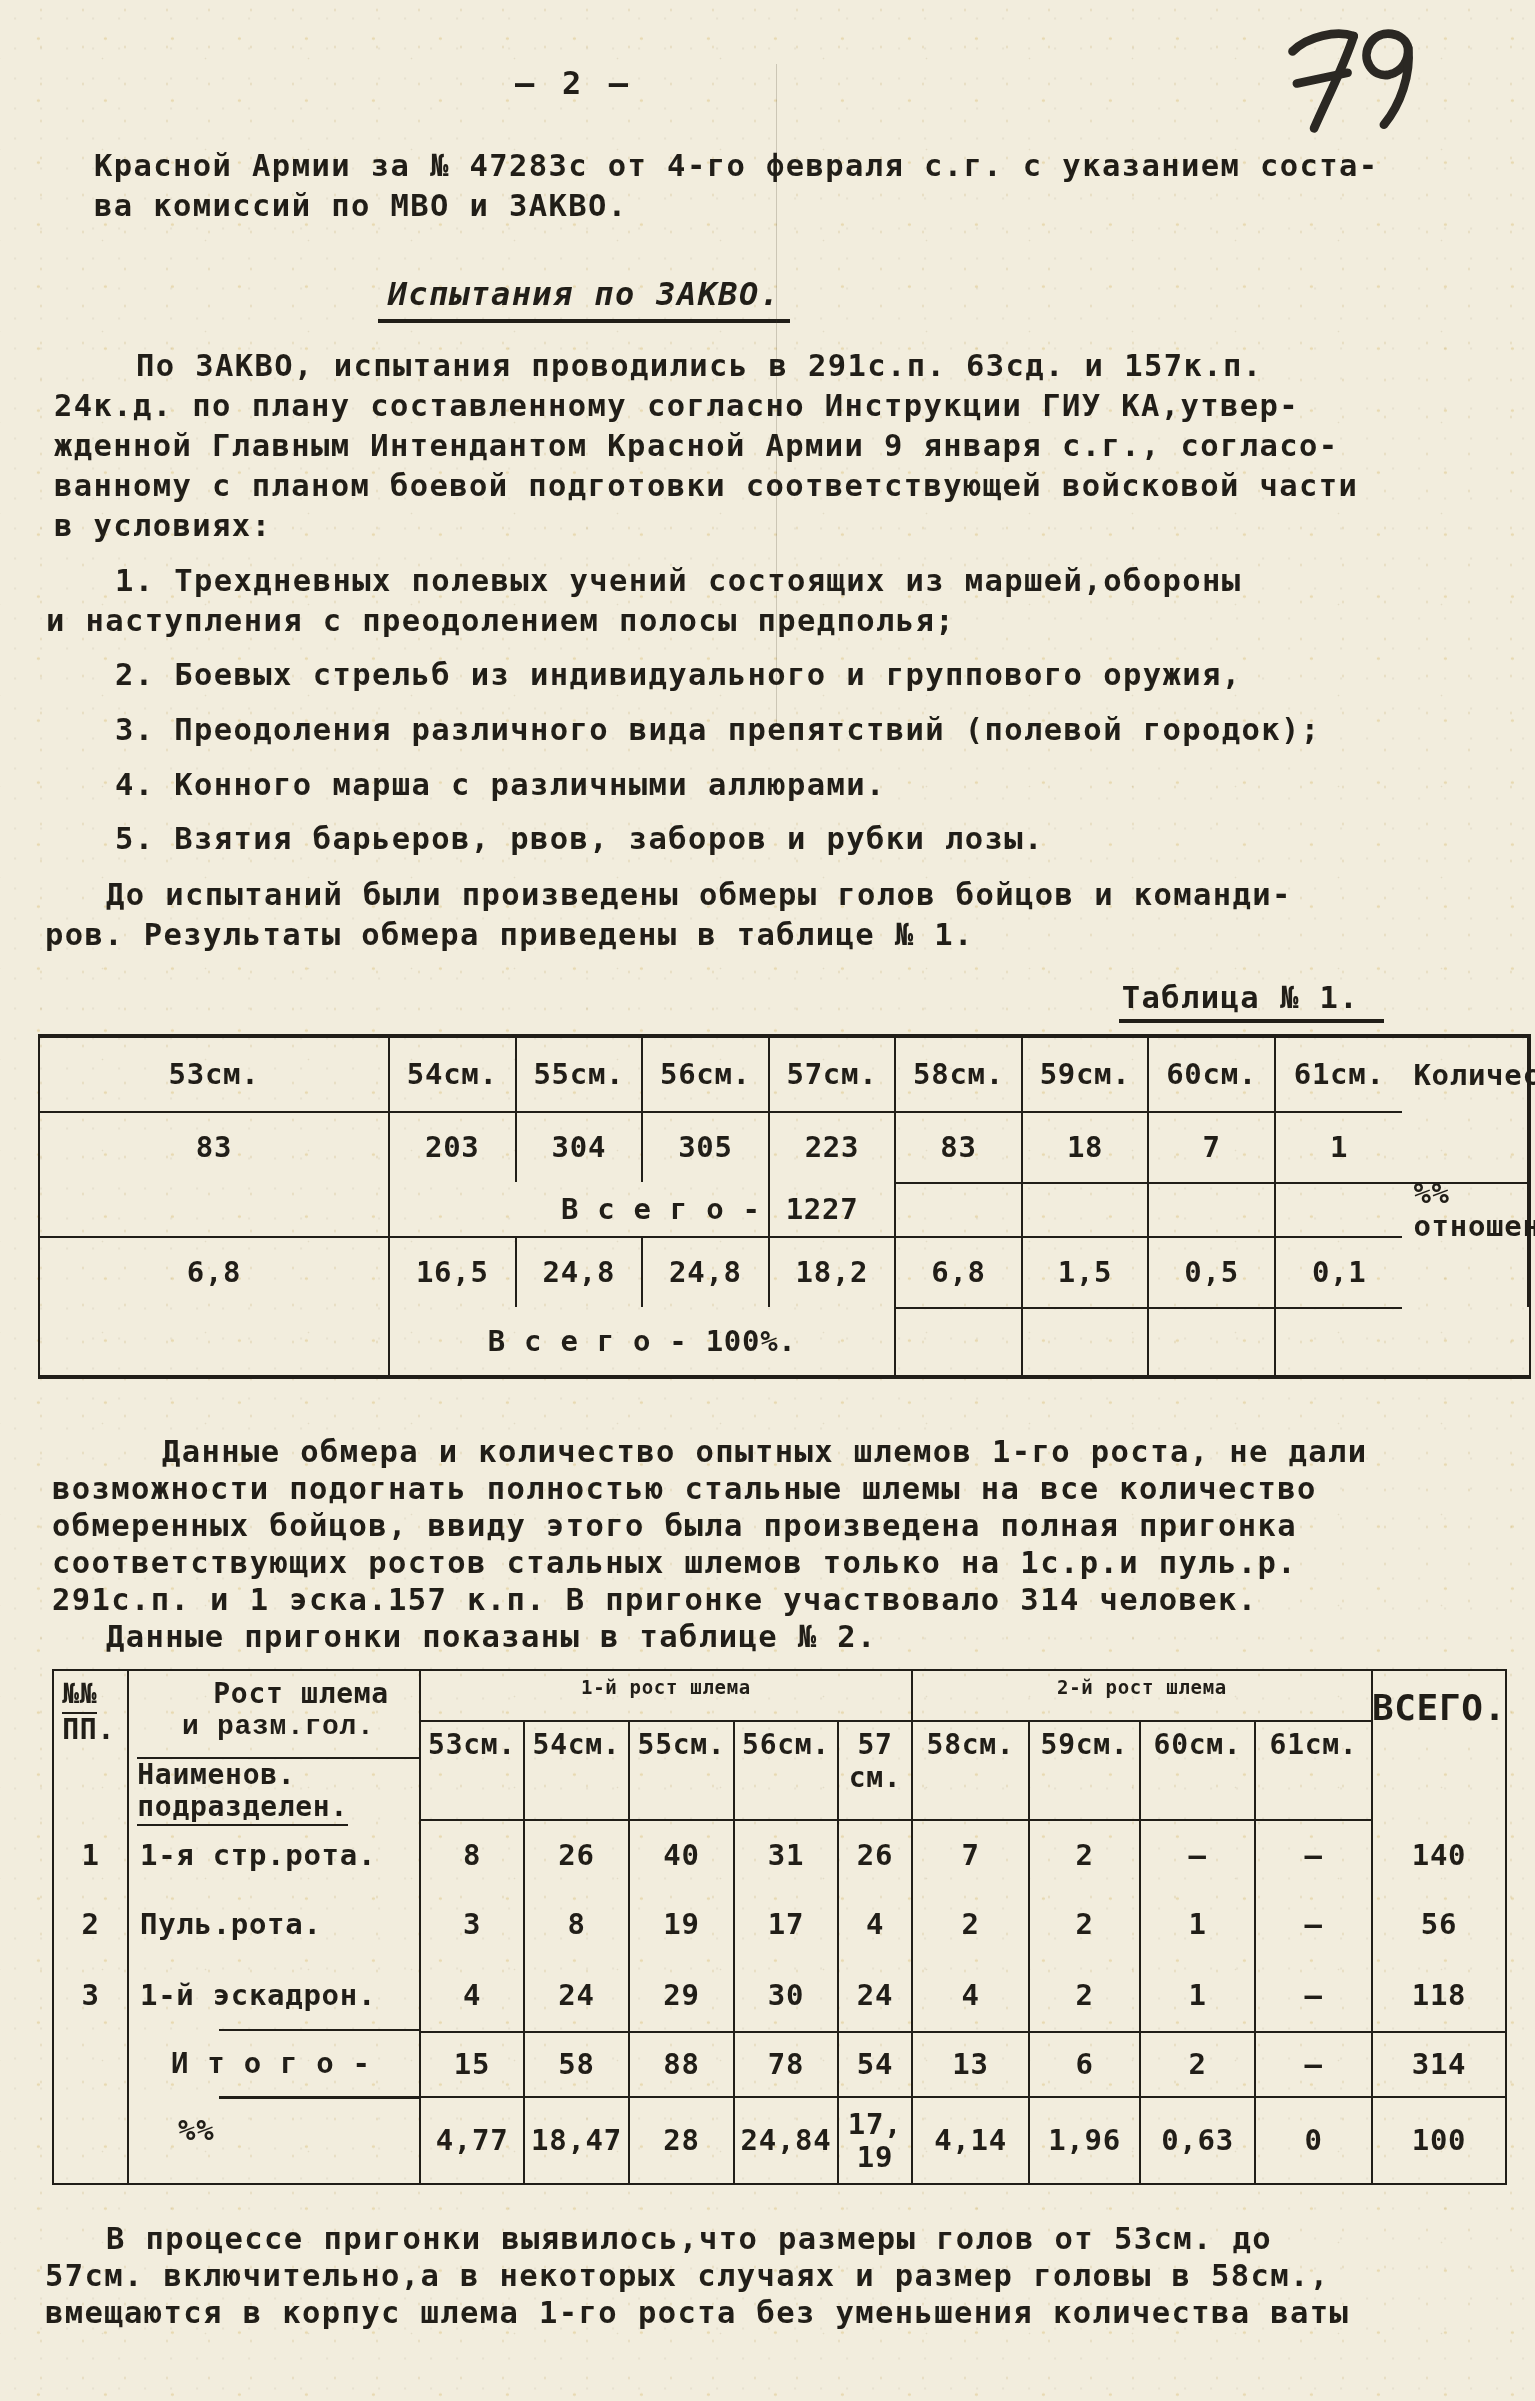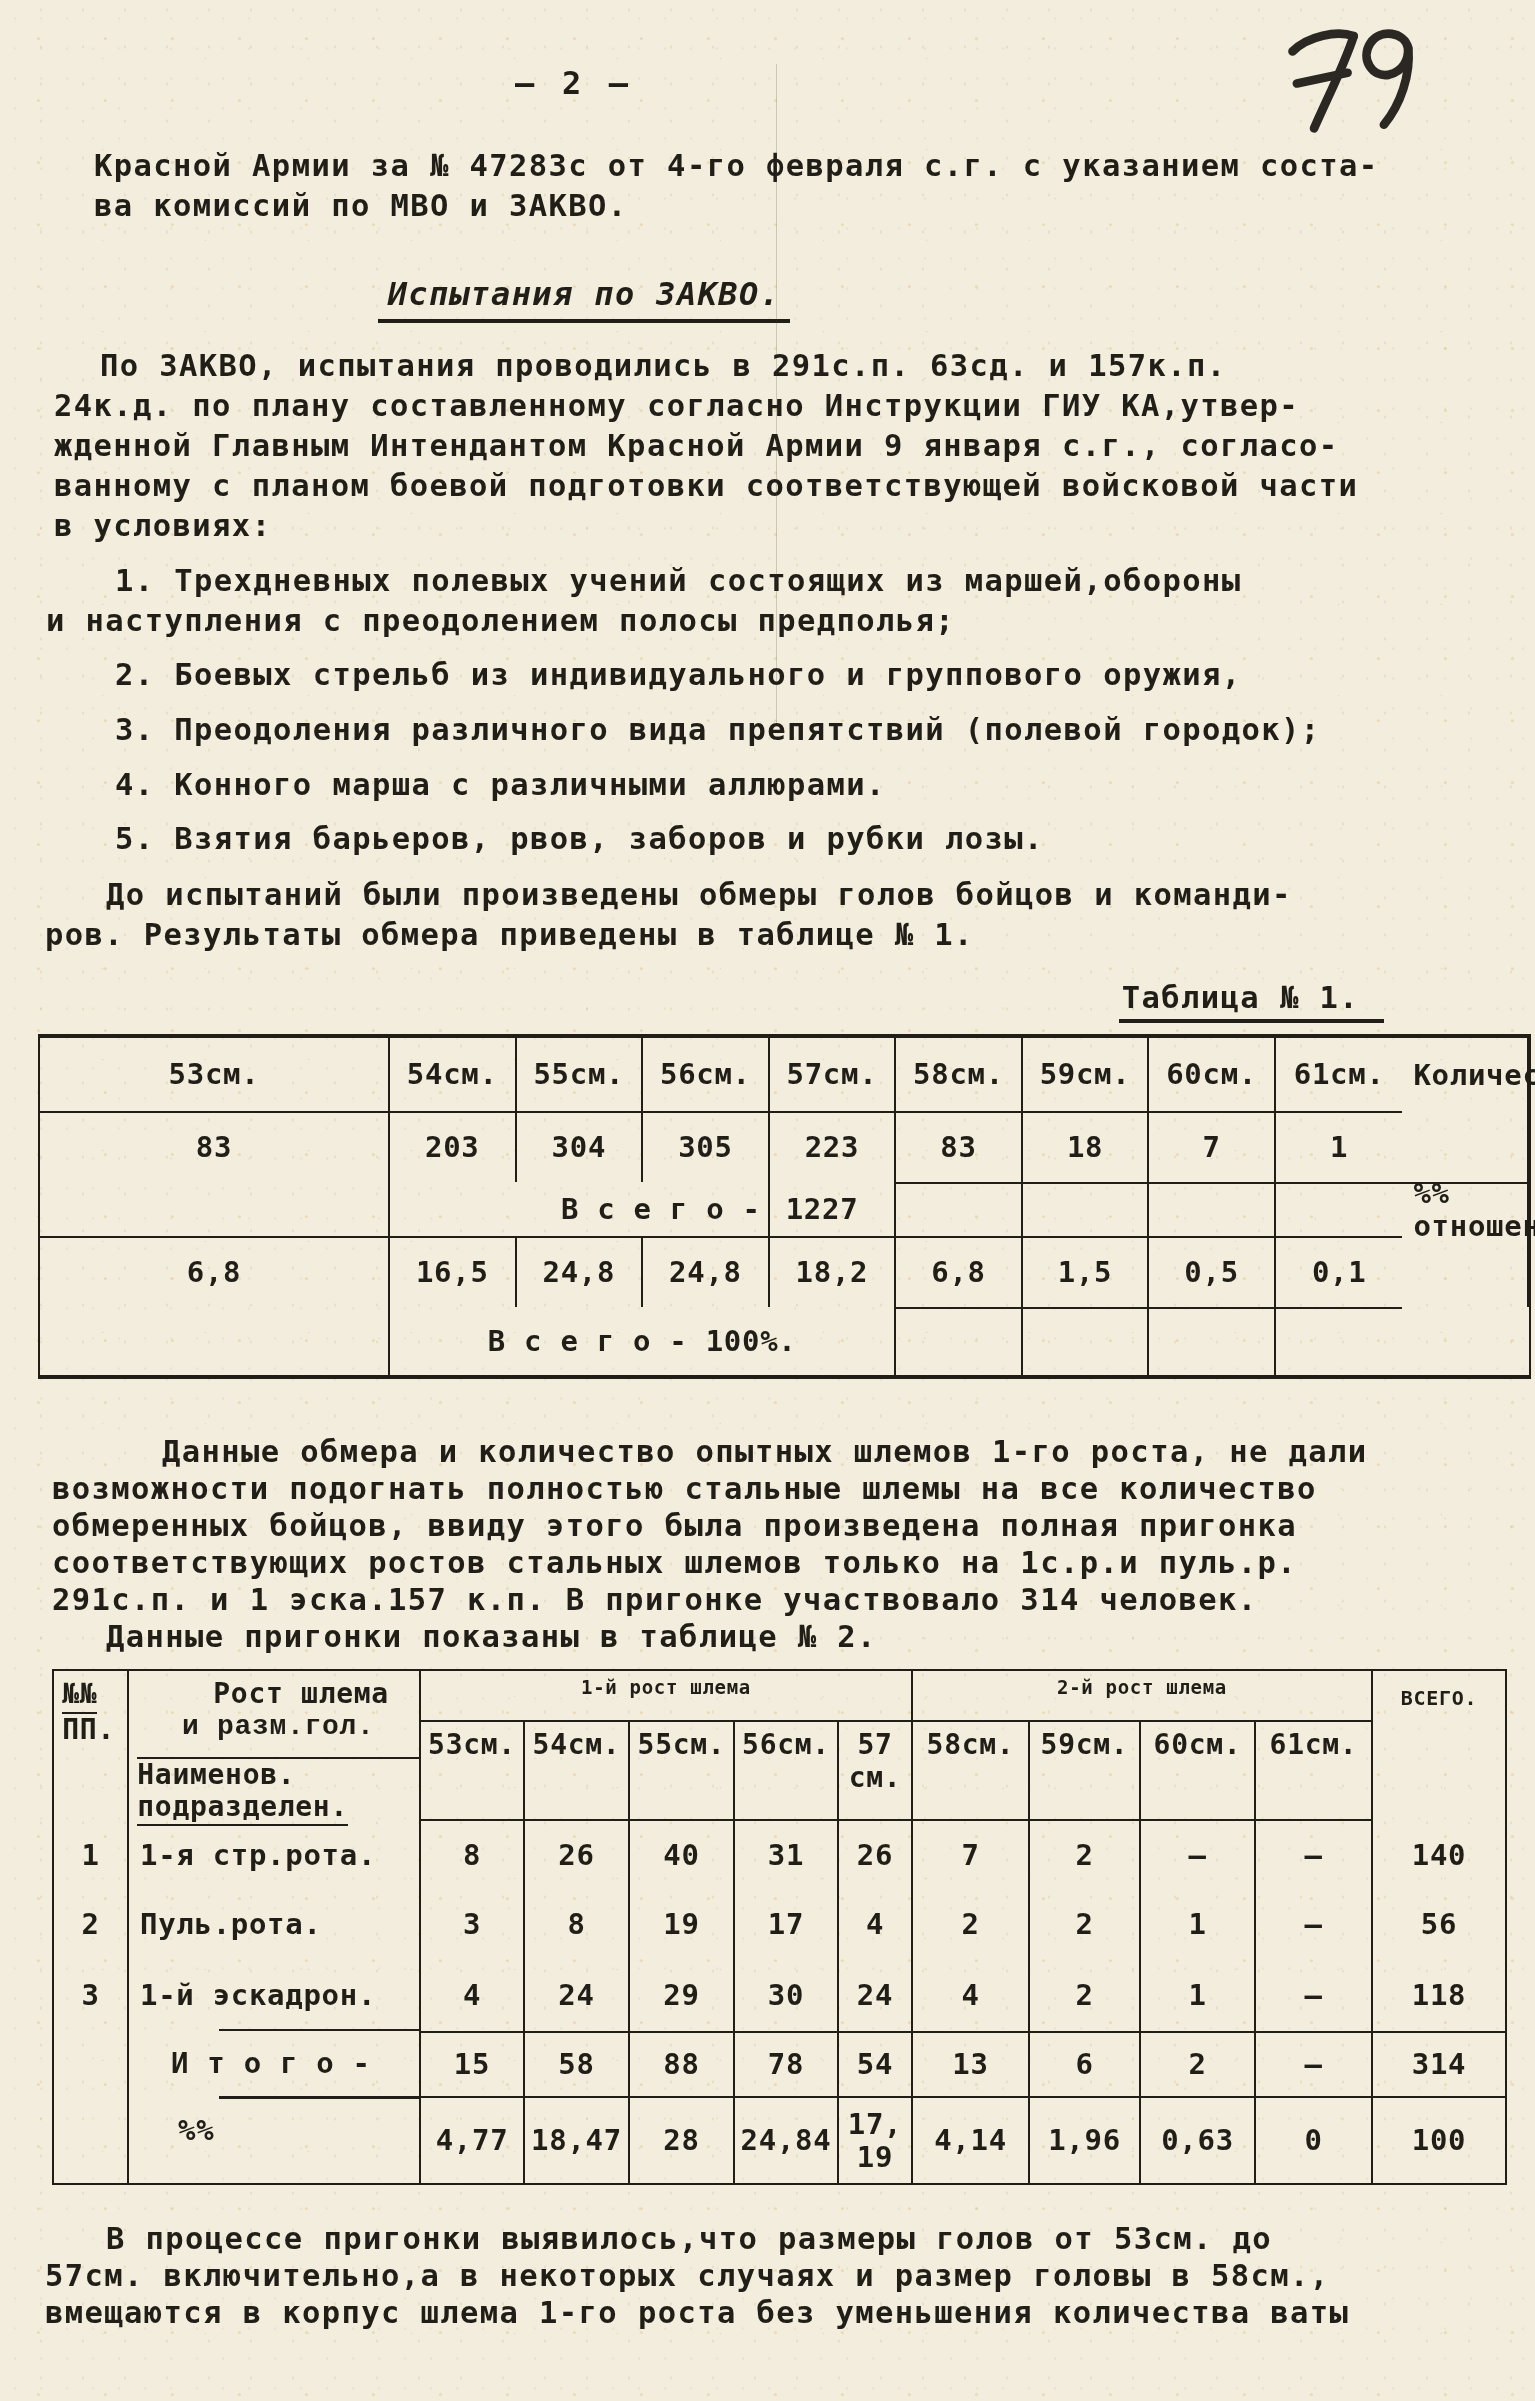--- a/index.html
+++ b/index.html
@@ -27,21 +27,21 @@
   .line{line-height:40px;white-space:nowrap;}
   
   .page-number{margin:64px 0 0 515px;width:fit-content;font-size:32px;letter-spacing:4.2px;}
   .folio{position:absolute;top:12.5px;right:89px;width:174px;height:121px;transform:rotate(-3deg);}
   .crease{position:absolute;left:776px;top:64px;width:1.4px;height:659px;background:rgba(70,58,40,.22);}
   
   .intro{margin:44px 0 0 94px;}
   .heading-wrap{margin:49px 0 0 378px;font-style:italic;}
   .heading{display:inline-block;font-size:32px;padding:0 9.7px 5.6px 9.7px;border-bottom:4.9px solid var(--ink);}
   .para-zakvo{margin:23.6px 0 0 54px;}
-  .para-zakvo .ind{margin-left:46px;}
+  .para-zakvo .ind{margin-left:82px;}
   .list-item{margin:14.6px 0 0 115px;}
   .list-cont{margin-left:-69px;}
   .para-measure{margin:16px 0 0 45px;}
   .para-measure .ind{margin-left:61px;}
   .t1-caption-wrap{margin:25px 0 0 1119px;}
   .t-caption{display:inline-block;font-size:30.5px;padding:0 25px 4.2px 2.8px;border-bottom:4.2px solid var(--ink);}
   .para-fitting{margin:54px 0 0 52px;}
   .para-fitting .line{line-height:37px;}
   .para-fitting .ind{margin-left:110px;}
   .para-fitting .ind2{margin-left:54px;}
@@ -84,21 +84,21 @@
     grid-template-rows:51px 99px 69px 69px 72px 65px 87px;
     border:2.8px solid var(--ink);
   }
   .rs2{grid-row:span 2;}
   .t2-head{flex-direction:column;align-items:flex-start;justify-content:flex-start;padding:7px 0 0 8.3px;font-size:28px;}
   .t2-head .u{border-bottom:2.8px solid var(--ink);padding-bottom:1.4px;}
   .t2-head .uw{border-bottom:2.8px solid var(--ink);padding-bottom:14px;width:100%;font-family:Liberation Mono, monospace;}
   .t2-head .shift{margin-left:76px;}
   .t2-size{align-items:flex-start;padding-top:7px;font-size:28px;}
   .t2-group{align-items:flex-start;padding-top:5.6px;font-size:19px;}
-  .t2-vsego-col{align-items:flex-start;padding-top:15.3px;font-size:20px;}
+  .t2-vsego-col{align-items:flex-start;padding-top:15.3px;font-size:36px;}
   .partial-top::before{content:'';position:absolute;top:-2.8px;left:90px;right:0;height:2.8px;background:var(--ink);}
   .pt2::before{content:'';position:absolute;top:0;left:90px;right:0;height:2.8px;background:var(--ink);}
   .wrapcell{white-space:normal;}
 </style>
 </head>
 <body>
 
 <div class="crease"></div>
 
 <div class="folio" aria-label="79">

